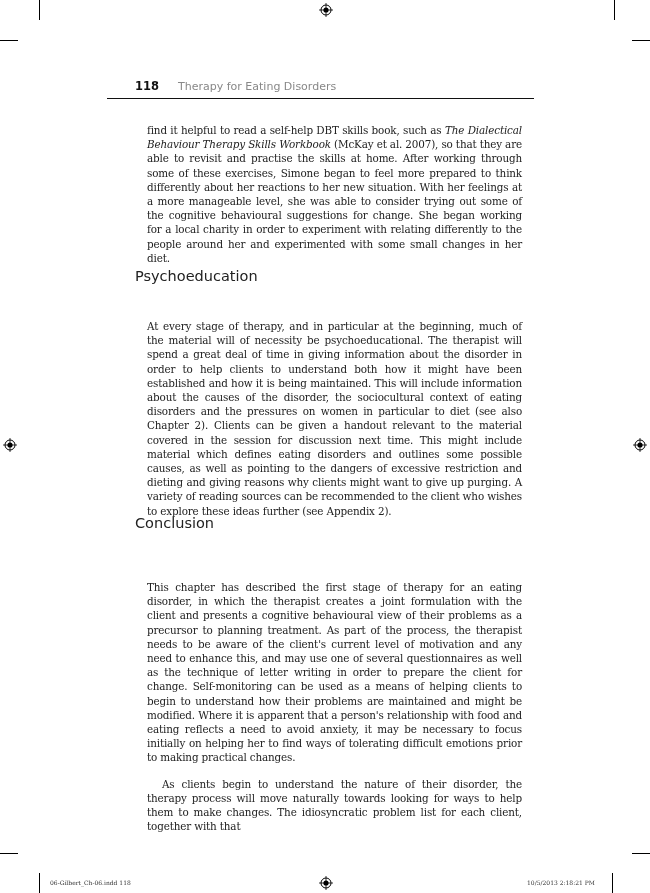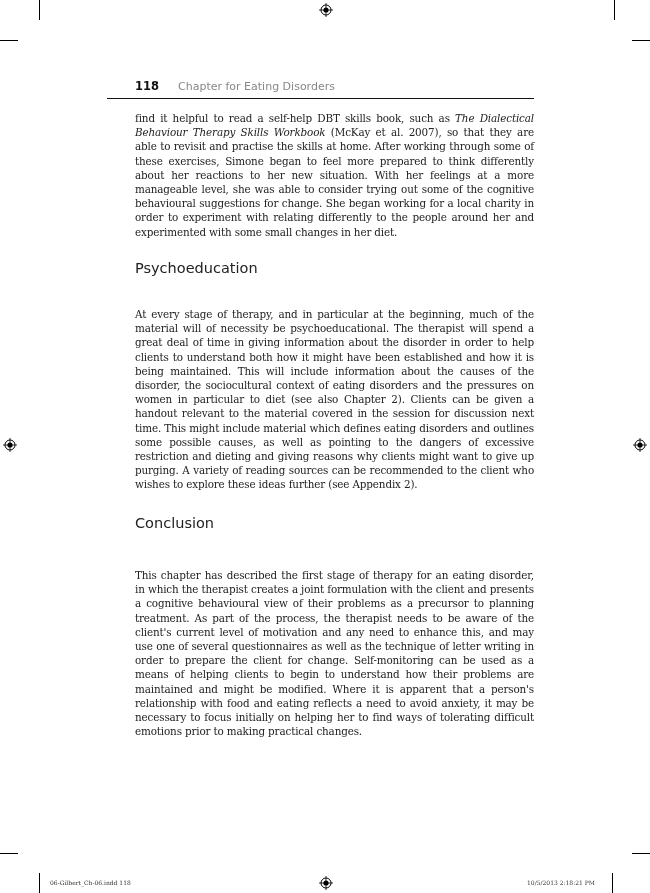--- a/index.html
+++ b/index.html
@@ -17,21 +17,21 @@
 
     
     .running-head { position: absolute; left: 135px; top: 79px; width: 400px; height: 16px;
       font-family: "DejaVu Sans", sans-serif; font-size: 11px; color: #888; white-space: nowrap; }
     .folio { font-weight: bold; color: #111; margin-right: 19px; font-size: 11.5px; }
     .head-rule { position: absolute; left: 107px; top: 98px; width: 427px; height: 1.2px; background: #111; }
 
     .body-text { position: absolute; left: 135px; width: 399px;
       font-family: "DejaVu Serif", serif; font-size: 10.4px; line-height: 14.2px; color: #222;
       text-align: justify; letter-spacing: -0.15px; }
-    .body-text p { margin: 0; }
+    .body-text p { margin: 12px; }
     .body-text p.indent { text-indent: 15px; }
     .body-text em { font-style: italic; }
 
     .heading { position: absolute; left: 135px; font-family: "DejaVu Sans", sans-serif;
       font-size: 14.5px; color: #222; font-weight: normal; margin: 0; }
 
     .slug { position: absolute; top: 879px; font-family: "DejaVu Serif", serif; font-size: 6px; color: #333; white-space: nowrap; }
   </style>
 </head>
 <body>
@@ -74,33 +74,34 @@
   <div class="reg" style="left:319px; top:876px;">
     <svg width="14" height="14" viewBox="0 0 14 14">
         <circle cx="7" cy="7" r="5" fill="none" stroke="#000" stroke-width="1"></circle>
         <circle cx="7" cy="7" r="2.6" fill="#000"></circle>
         <line x1="7" y1="0" x2="7" y2="14" stroke="#000" stroke-width="0.8"></line>
         <line x1="0" y1="7" x2="14" y2="7" stroke="#000" stroke-width="0.8"></line>
       </svg>
   </div>
 
   <div class="running-head">
-    <span class="folio">118</span><span>Chapter for Eating Disorders</span>
+    <span class="folio">118</span><span>Therapy for Eating Disorders</span>
   </div>
   <div class="head-rule"></div>
 
   <div class="body-text" style="top:111px;">
     <p><span>find it helpful to read a self-help DBT skills book, such as </span><em>The Dialectical Behaviour Therapy Skills Workbook</em><span> (McKay et al. 2007), so that they are able to revisit and practise the skills at home. After working through some of these exercises, Simone began to feel more prepared to think differently about her reactions to her new situation. With her feelings at a more manageable level, she was able to consider trying out some of the cognitive behavioural suggestions for change. She began working for a local charity in order to experiment with relating differently to the people around her and experimented with some small changes in her diet.</span></p>
   </div>
 
-  <h2 class="heading" style="top:260px;text-align:right;">Psychoeducation</h2>
+  <h2 class="heading" style="top:268px;text-align:right;">Psychoeducation</h2>
   <div class="body-text" style="top:307px;">
     <p>At every stage of therapy, and in particular at the beginning, much of the material will of necessity be psychoeducational. The therapist will spend a great deal of time in giving information about the disorder in order to help clients to understand both how it might have been established and how it is being maintained. This will include information about the causes of the disorder, the sociocultural context of eating disorders and the pressures on women in particular to diet (see also Chapter 2). Clients can be given a handout relevant to the material covered in the session for discussion next time. This might include material which defines eating disorders and outlines some possible causes, as well as pointing to the dangers of excessive restriction and dieting and giving reasons why clients might want to give up purging. A variety of reading sources can be recommended to the client who wishes to explore these ideas further (see Appendix 2).</p>
   </div>
 
   <h2 class="heading" style="top:515px;text-align:center;">Conclusion</h2>
   <div class="body-text" style="top:568px;">
     <p>This chapter has described the first stage of therapy for an eating disorder, in which the therapist creates a joint formulation with the client and presents a cognitive behavioural view of their problems as a precursor to planning treatment. As part of the process, the therapist needs to be aware of the client's current level of motivation and any need to enhance this, and may use one of several questionnaires as well as the technique of letter writing in order to prepare the client for change. Self-monitoring can be used as a means of helping clients to begin to understand how their problems are maintained and might be modified. Where it is apparent that a person's relationship with food and eating reflects a need to avoid anxiety, it may be necessary to focus initially on helping her to find ways of tolerating difficult emotions prior to making practical changes.</p>
+    <p class="indent">As clients begin to understand the nature of their disorder, the therapy process will move naturally towards looking for ways to help them to make changes. The idiosyncratic problem list for each client, together with that</p>
   </div>
 
   <div class="slug" style="left:50px;">06-Gilbert_Ch-06.indd   118</div>
   <div class="slug" style="left:527px;">10/5/2013   2:18:21 PM</div>
 </div>
 
 </body></html>

